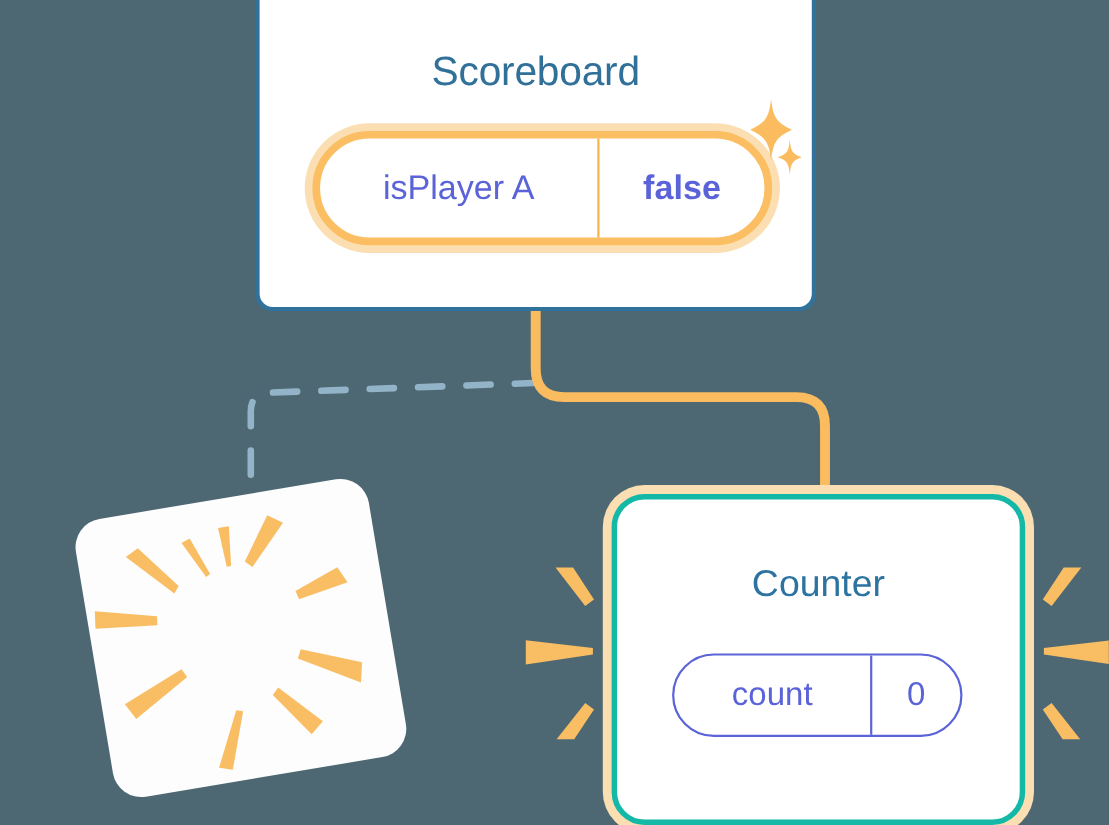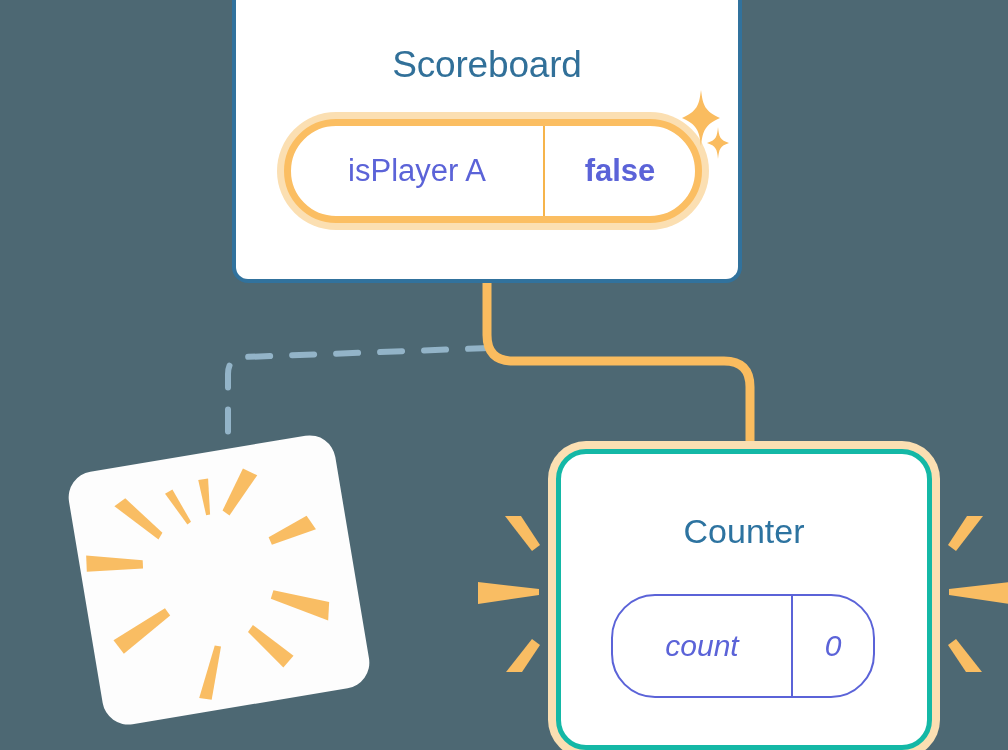--- a/index.html
+++ b/index.html
@@ -136,28 +136,27 @@
     text-align: center;
     color: #2d73a0;
     font-size: 34px;
     font-weight: 400;
   }
   #counter-pill {
     position: absolute;
     left: 50px;
     top: 140px;
     width: 264px;
-    height: 104px;
+    height: 76px;
     box-sizing: border-box;
     background: #ffffff;
     border: 2px solid #5b63d8;
     border-radius: 44px;
     display: flex;
     align-items: stretch;
-    font-style: italic;
   }
   #counter-pill .pill-key {
     flex: 0 0 178px;
     display: flex;
     align-items: center;
     justify-content: center;
     font-size: 30px;
     color: #5b63d8;
     border-right: 2px solid #5b63d8;
   }

